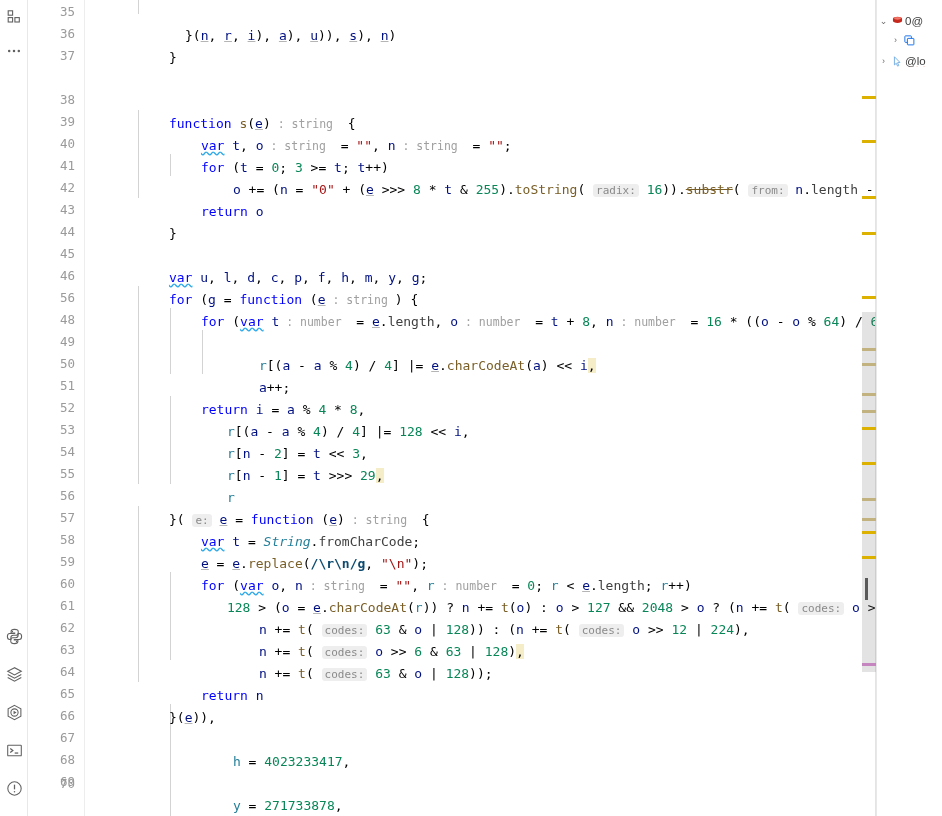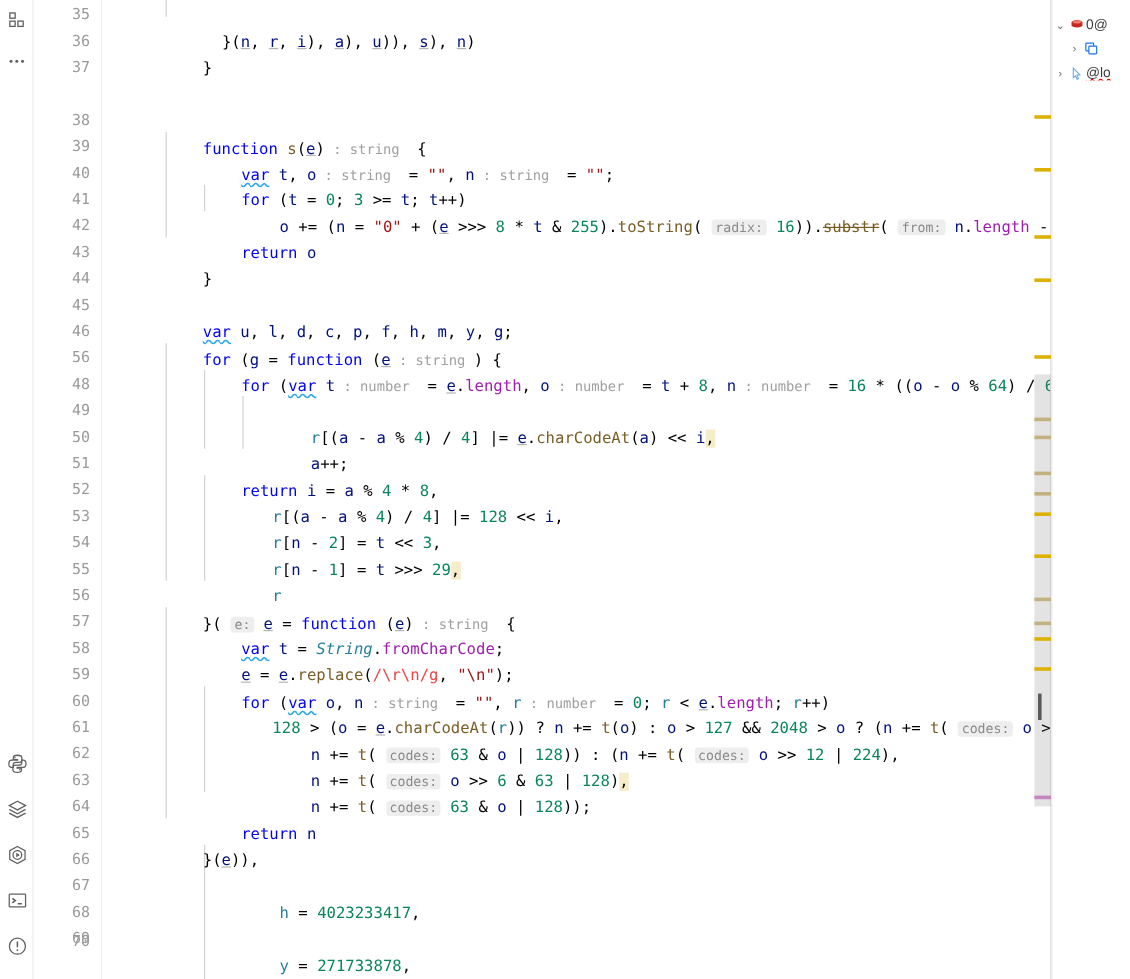--- a/index.html
+++ b/index.html
@@ -63,22 +63,22 @@
 
   
   .kw   { color:#0000ff; }
   .var  { color:#001080; }
   .fn   { color:#795e26; }
   .num  { color:#098658; }
   .str  { color:#a31515; }
   .plain{ color:#000000; }
   .teal { color:#267f99; }
   .cls  { color:#267f99; font-style:italic; }
-  .mag  { color:#a21caf; }
-  .regex{ color:#ef4444; }
+  .mag  { color:#404040; }
+  .regex{ color:#0c4a6e;font-weight:bold; }
   .strk { text-decoration:line-through; }
   .und  { text-decoration:underline; text-decoration-color:#b5b5b5; }
   .squig{
     text-decoration: underline wavy #2ba8e8;
     text-decoration-skip-ink:none;
   }
   .hint{
     color:#a0a0a0; font-size:11.5px;
   }
   .phint{

